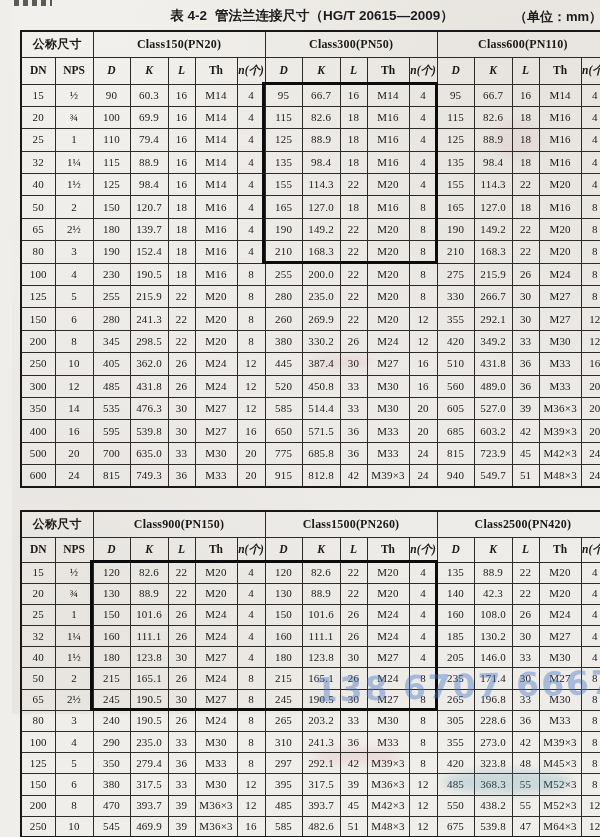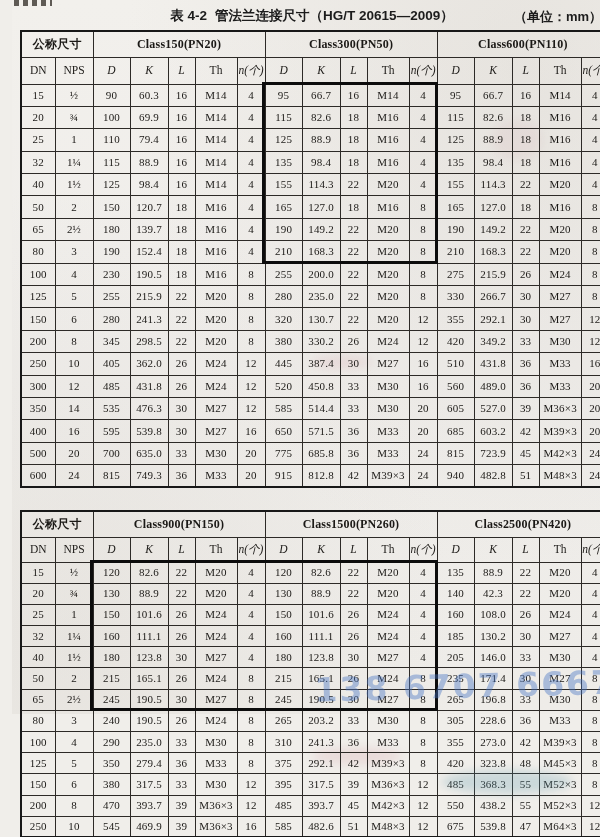--- a/index.html
+++ b/index.html
@@ -64,21 +64,21 @@
   }
   .dim-table thead tr.r1 { height: 26px; }
   #tbl-top thead tr.r2 { height: 27px; }
   #tbl-bot thead tr.r2 { height: 25px; }
   #tbl-top tbody tr { height: 22.4px; }
   #tbl-bot tbody tr { height: 21.2px; }
   .dim-table td.group-h {
     font-family: "Liberation Serif", serif;
     font-size: 12px; font-weight: bold; letter-spacing: 0.2px; margin-top: 40px;
   }
-  .dim-table td.col-h { font-size: 11.5px; font-weight: normal; }
+  .dim-table td.col-h { font-size: 11.5px; font-weight: bold; }
   .dim-table td.col-h.it { font-style: italic; font-family: "Liberation Serif", serif; }
   .dim-table td.num { font-family: "Liberation Serif", serif; letter-spacing: 0.2px; }
   
   .emph-box {
     position: absolute; border: 3px solid #0c0c0c;
     pointer-events: none; box-sizing: border-box;
   }
   #emph-top  { left: 250px; top: 82px;  width: 176px; height: 182px; }
   #emph-bot  { left: 78px;  top: 560px; width: 348px; height: 151px; }
   
@@ -364,22 +364,22 @@
           <td class="num">8</td>
         </tr>
         <tr>
           <td class="num">150</td>
           <td class="num">6</td>
           <td class="num">280</td>
           <td class="num">241.3</td>
           <td class="num">22</td>
           <td class="num">M20</td>
           <td class="num">8</td>
-          <td class="num">320</td>
-          <td class="num">130.7</td>
+          <td class="num">260</td>
+          <td class="num">269.9</td>
           <td class="num">22</td>
           <td class="num">M20</td>
           <td class="num">12</td>
           <td class="num">355</td>
           <td class="num">292.1</td>
           <td class="num">30</td>
           <td class="num">M27</td>
           <td class="num">12</td>
         </tr>
         <tr>
@@ -503,21 +503,21 @@
           <td class="num">749.3</td>
           <td class="num">36</td>
           <td class="num">M33</td>
           <td class="num">20</td>
           <td class="num">915</td>
           <td class="num">812.8</td>
           <td class="num">42</td>
           <td class="num">M39×3</td>
           <td class="num">24</td>
           <td class="num">940</td>
-          <td class="num">482.8</td>
+          <td class="num">549.7</td>
           <td class="num">51</td>
           <td class="num">M48×3</td>
           <td class="num">24</td>
         </tr>
       </tbody>
     </table>
 
   <table id="tbl-bot" class="dim-table">
       <colgroup>
         <col style="width: 34px;">
@@ -738,21 +738,21 @@
           <td class="num">8</td>
         </tr>
         <tr>
           <td class="num">125</td>
           <td class="num">5</td>
           <td class="num">350</td>
           <td class="num">279.4</td>
           <td class="num">36</td>
           <td class="num">M33</td>
           <td class="num">8</td>
-          <td class="num">375</td>
+          <td class="num">297</td>
           <td class="num">292.1</td>
           <td class="num">42</td>
           <td class="num">M39×3</td>
           <td class="num">8</td>
           <td class="num">420</td>
           <td class="num">323.8</td>
           <td class="num">48</td>
           <td class="num">M45×3</td>
           <td class="num">8</td>
         </tr>

